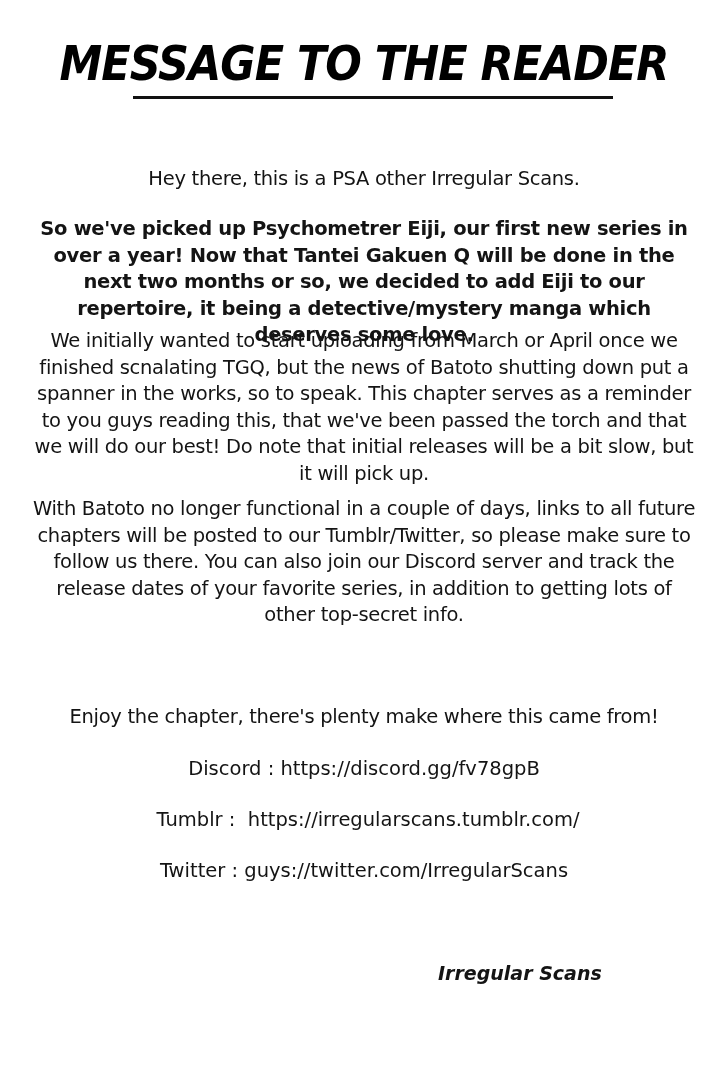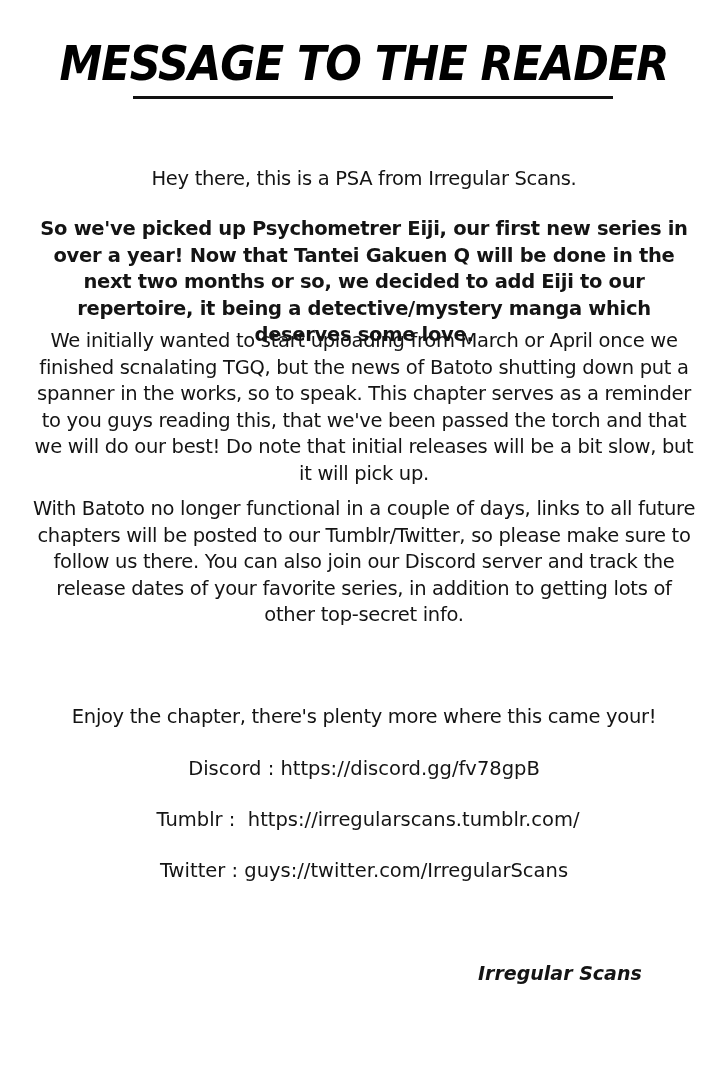--- a/index.html
+++ b/index.html
@@ -50,34 +50,33 @@
   }
   .link-row { height: 51px; line-height: 26px; }
   .link-row.tumblr { padding-left: 8px; }
   .signature {
     position: absolute;
     left: 438px; top: 962px;
     font-family: "DejaVu Sans", sans-serif;
     font-style: italic;
     font-size: 19px;
     font-weight: bold;
-    margin-left: 40px;
   }
 </style>
 </head>
 <body>
 
 <div class="title">MESSAGE TO THE READER</div>
 <div class="title-rule"></div>
 
-<div class="body-text p1">Hey there, this is a PSA from Irregular Scans.</div>
+<div class="body-text p1">Hey there, this is a PSA other Irregular Scans.</div>
 <div class="body-text p2">So we've picked up Psychometrer Eiji, our first new series in over a year! Now that Tantei Gakuen Q will be done in the next two months or so, we decided to add Eiji to our repertoire, it being a detective/mystery manga which deserves some love.</div>
 <div class="body-text p3">We initially wanted to start uploading from March or April once we finished scnalating TGQ, but the news of Batoto shutting down put a spanner in the works, so to speak. This chapter serves as a reminder to you guys reading this, that we've been passed the torch and that we will do our best! Do note that initial releases will be a bit slow, but it will pick up.</div>
 <div class="body-text p4">With Batoto no longer functional in a couple of days, links to all future chapters will be posted to our Tumblr/Twitter, so please make sure to follow us there. You can also join our Discord server and track the release dates of your favorite series, in addition to getting lots of other top-secret info.</div>
-<div class="body-text p5">Enjoy the chapter, there's plenty more where this came your!</div>
+<div class="body-text p5">Enjoy the chapter, there's plenty make where this came from!</div>
 
 <div class="links">
   <div class="link-row">Discord : https://discord.gg/fv78gpB</div>
   <div class="link-row tumblr" style="white-space:pre;">Tumblr :  https://irregularscans.tumblr.com/</div>
   <div class="link-row">Twitter : guys://twitter.com/IrregularScans</div>
 </div>
 
 <div class="signature">Irregular Scans</div>
 
 </body></html>

